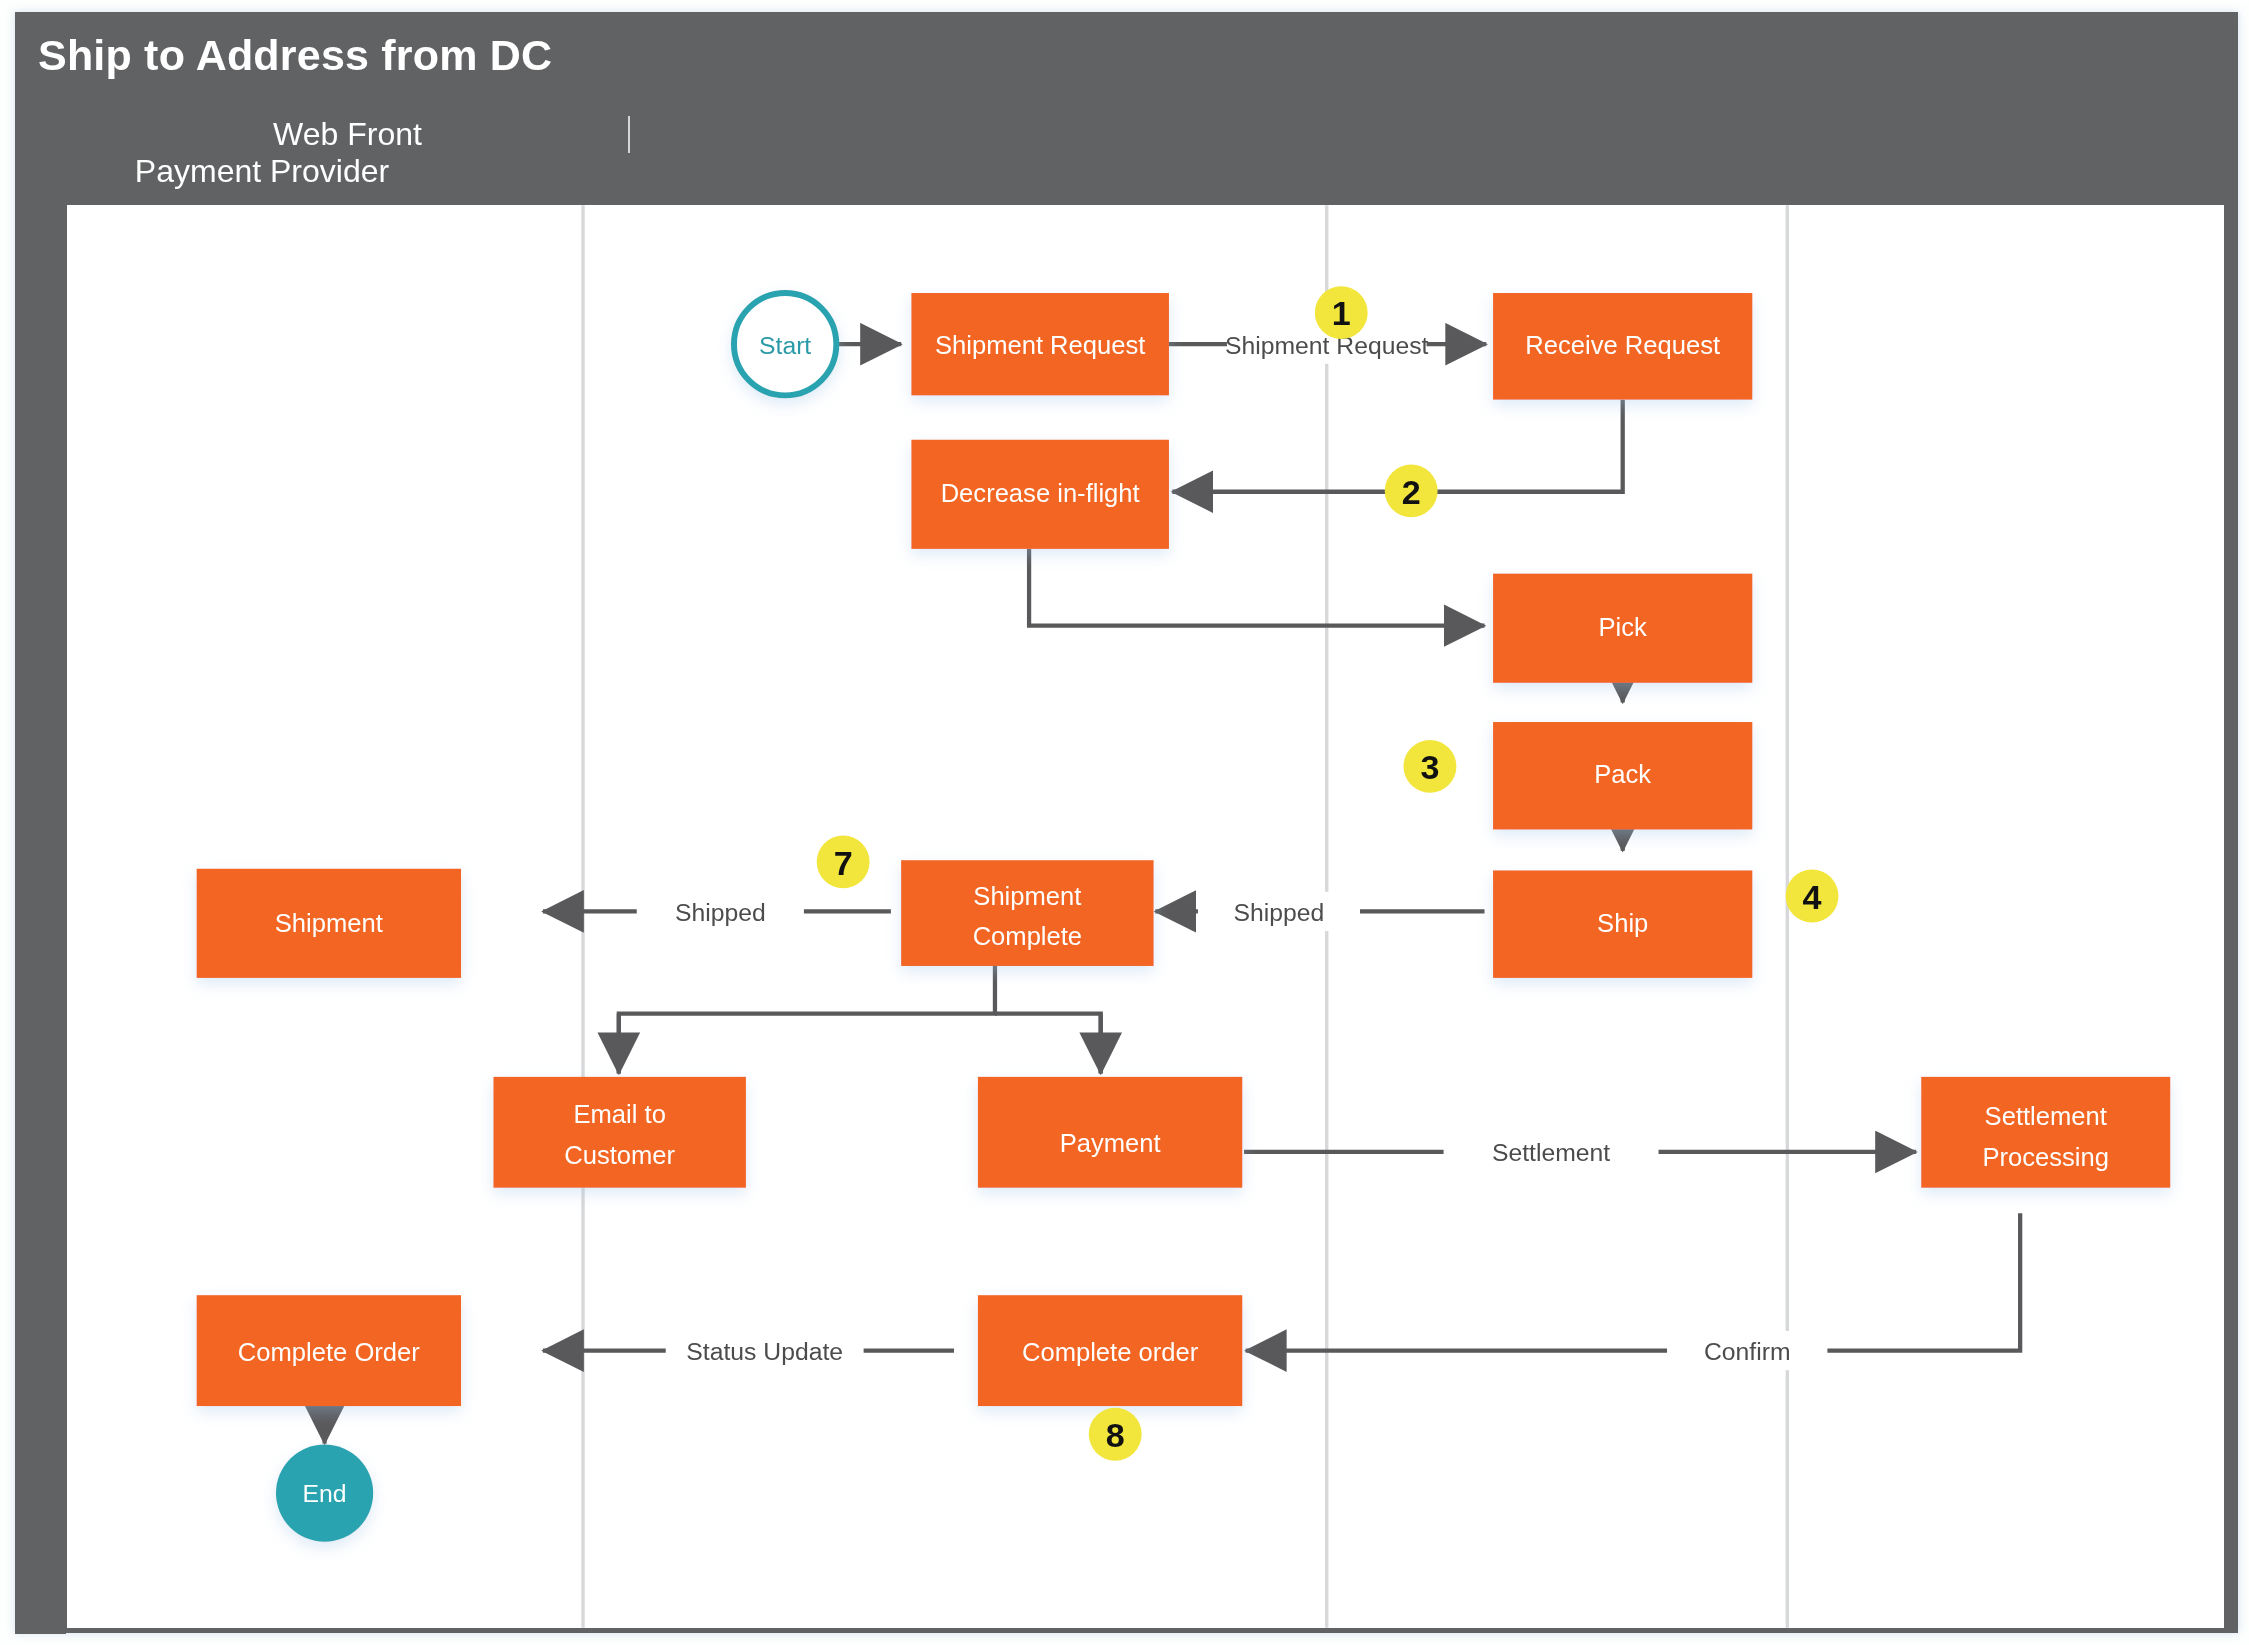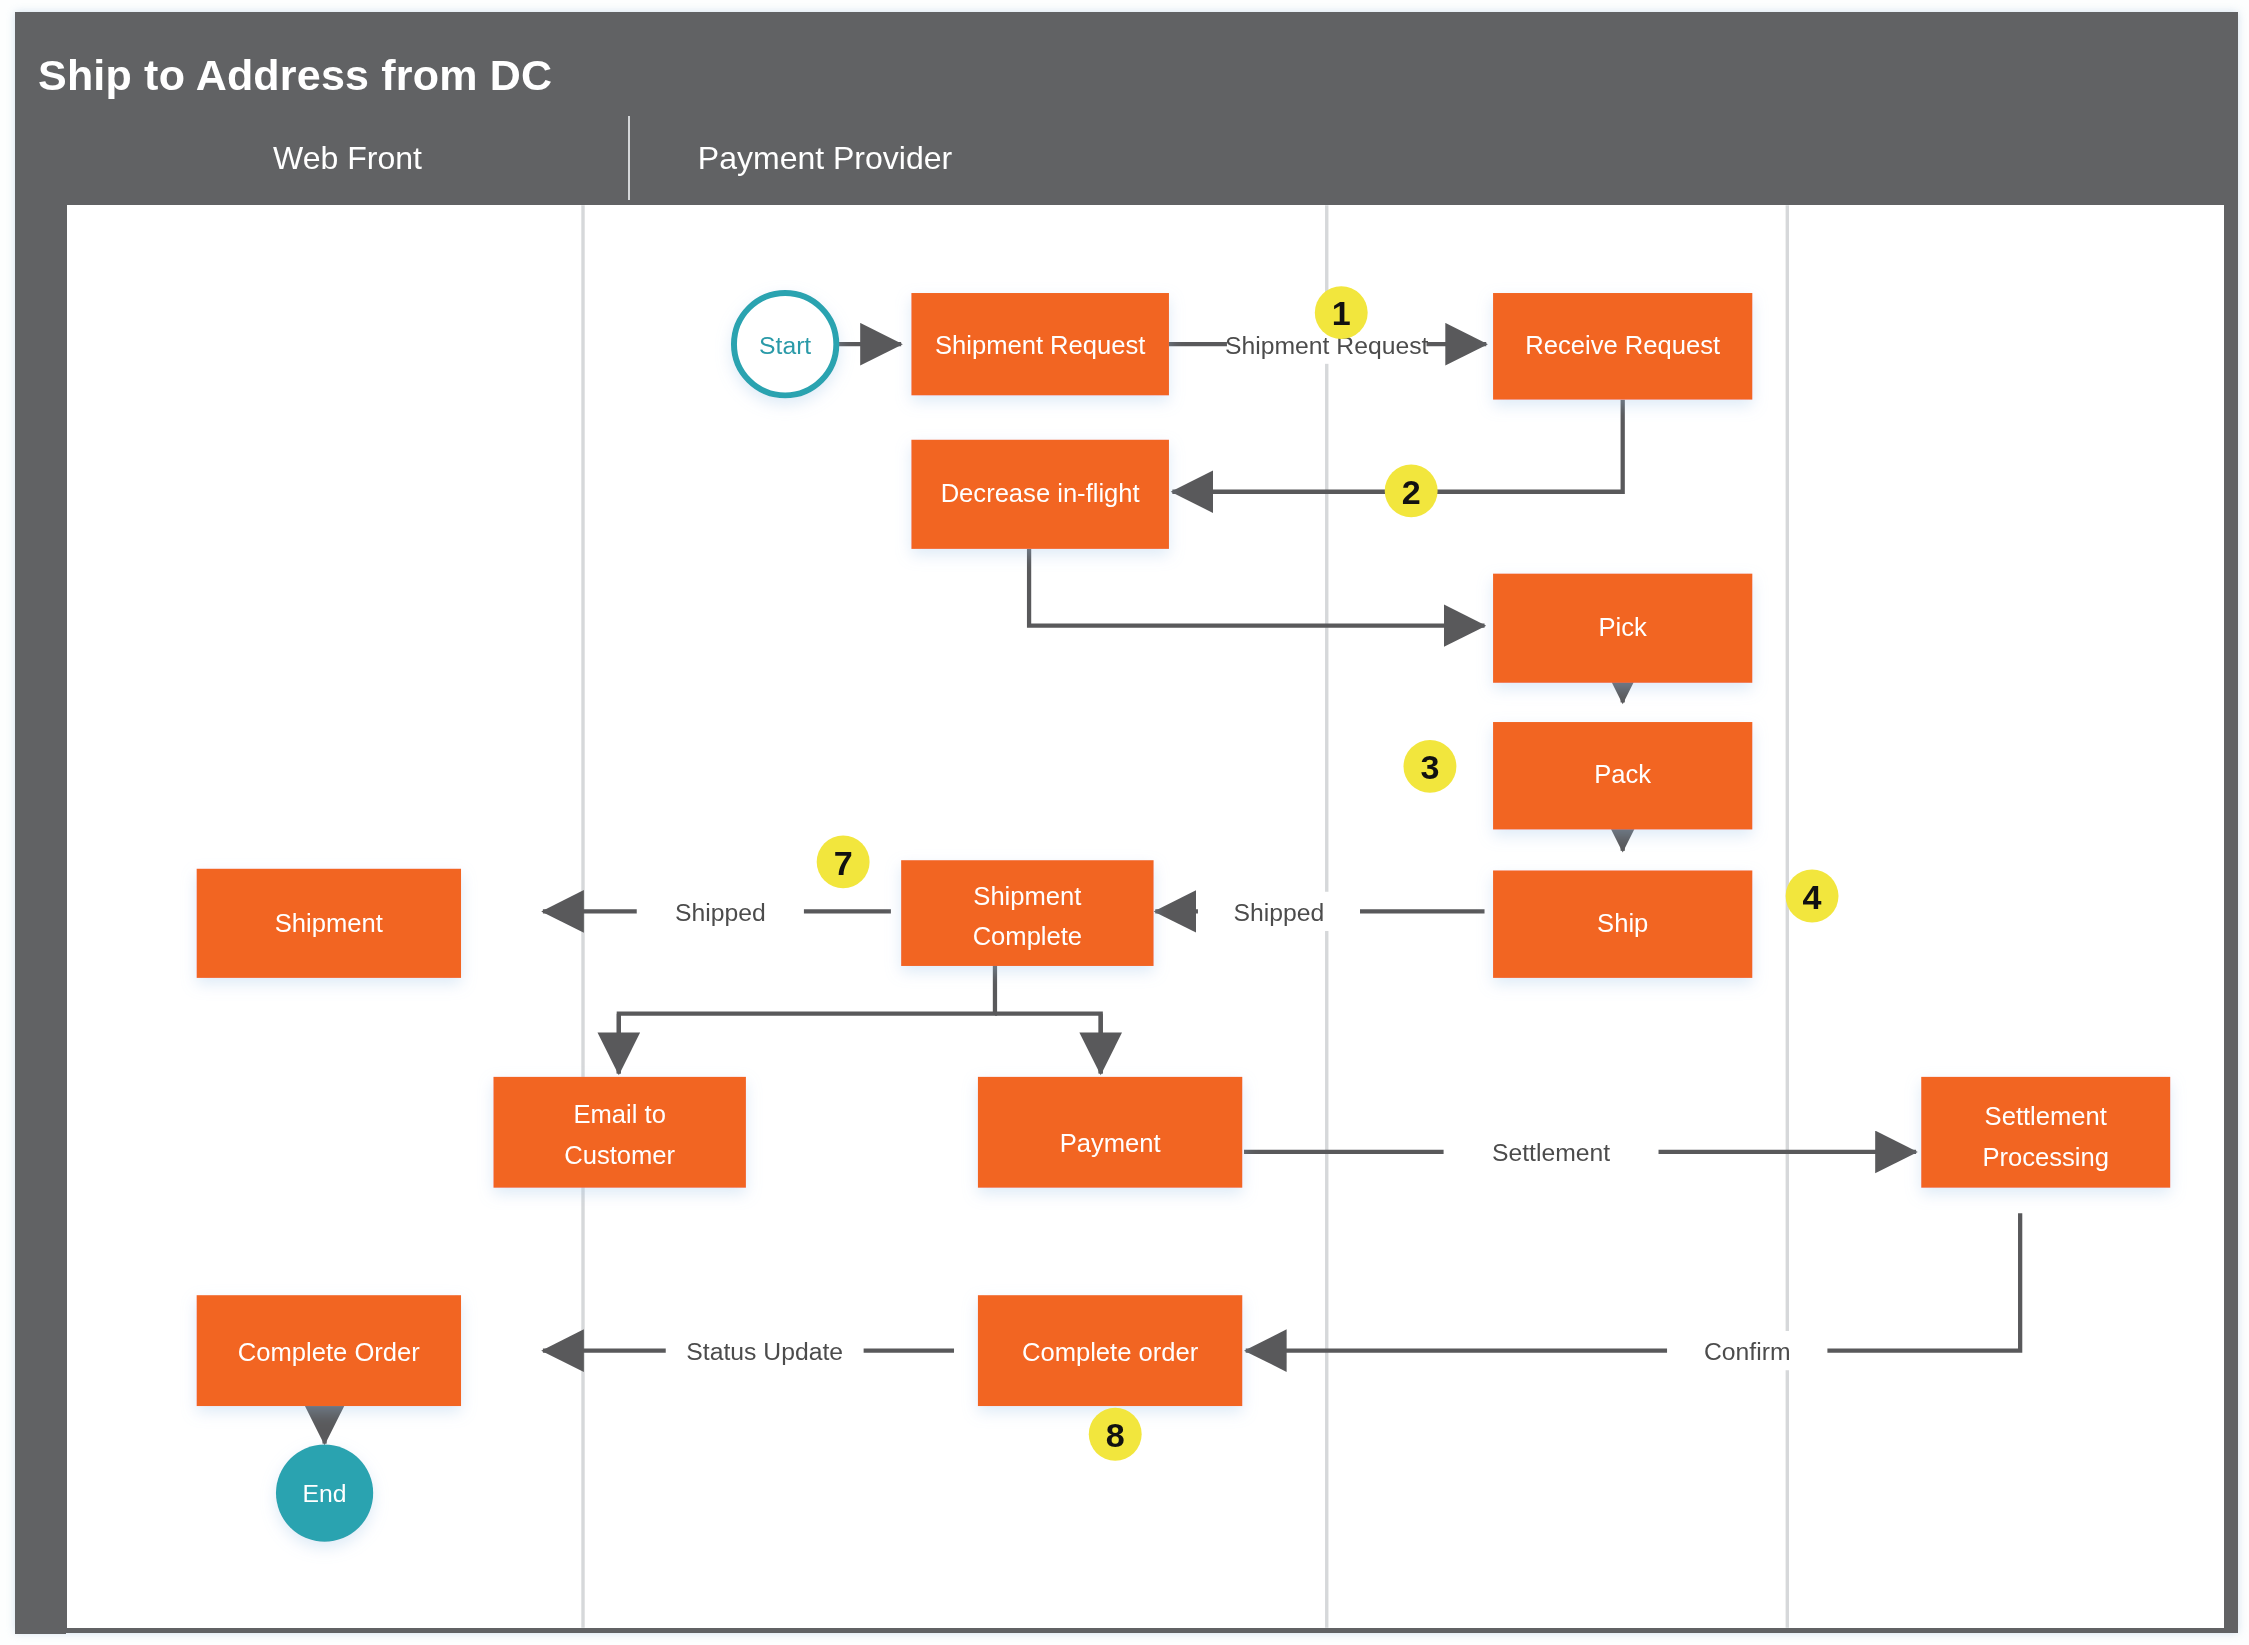--- a/index.html
+++ b/index.html
@@ -1,22 +1,22 @@
 <!DOCTYPE html>
 <html style="font-size:13.6px"><head>
 <meta charset="utf-8">
 <style>
   html,body{margin:0;padding:0;background:#ffffff;}
   body{font-family:"Liberation Sans", sans-serif;}
   #stage{position:relative;width:2250px;height:1645px;background:#fdfefe;overflow:hidden;}
   #frame{position:absolute;left:15.4px;top:12px;width:2223px;height:1621px;
          background:#616264;box-shadow:0 0 8.5px rgba(160,190,220,.45);}
   #title{position:absolute;left:38px;top:31px;color:#ffffff;font-size:43px;font-weight:bold;
-         letter-spacing:0.2px;white-space:nowrap;margin-top:20px;}
-  #lane-header{position:absolute;left:67px;top:116px;width:2157px;height:84px;display:flex;}
+         letter-spacing:0.2px;white-space:nowrap;}
+  #lane-header{position:absolute;left:67px;top:116px;width:2157px;height:84px;display:flex;flex-direction:column;}
   .lane-head{background:#616264;color:#ffffff;display:flex;align-items:center;justify-content:center;
              font-size:32px;font-weight:400;border-right:2.6px solid #d4d6d8;box-sizing:border-box;}
   .lane-head:last-child{border-right:none;}
   #canvas{position:absolute;left:67px;top:205px;width:2157px;height:1423px;background:#ffffff;}
   #canvas svg{display:block;}
   #left-strip{position:absolute;left:15.4px;top:205px;width:51px;height:1429px;background:#616264;}
   .node-label{font-family:"Liberation Sans", sans-serif;fill:#ffffff;font-size:30px;text-anchor:middle;}
   .edge-label{font-family:"Liberation Sans", sans-serif;fill:#4c4c4c;font-size:29px;text-anchor:middle;}
   .badge-num{font-family:"Liberation Sans", sans-serif;fill:#111111;font-size:40px;font-weight:bold;
              text-anchor:middle;}

